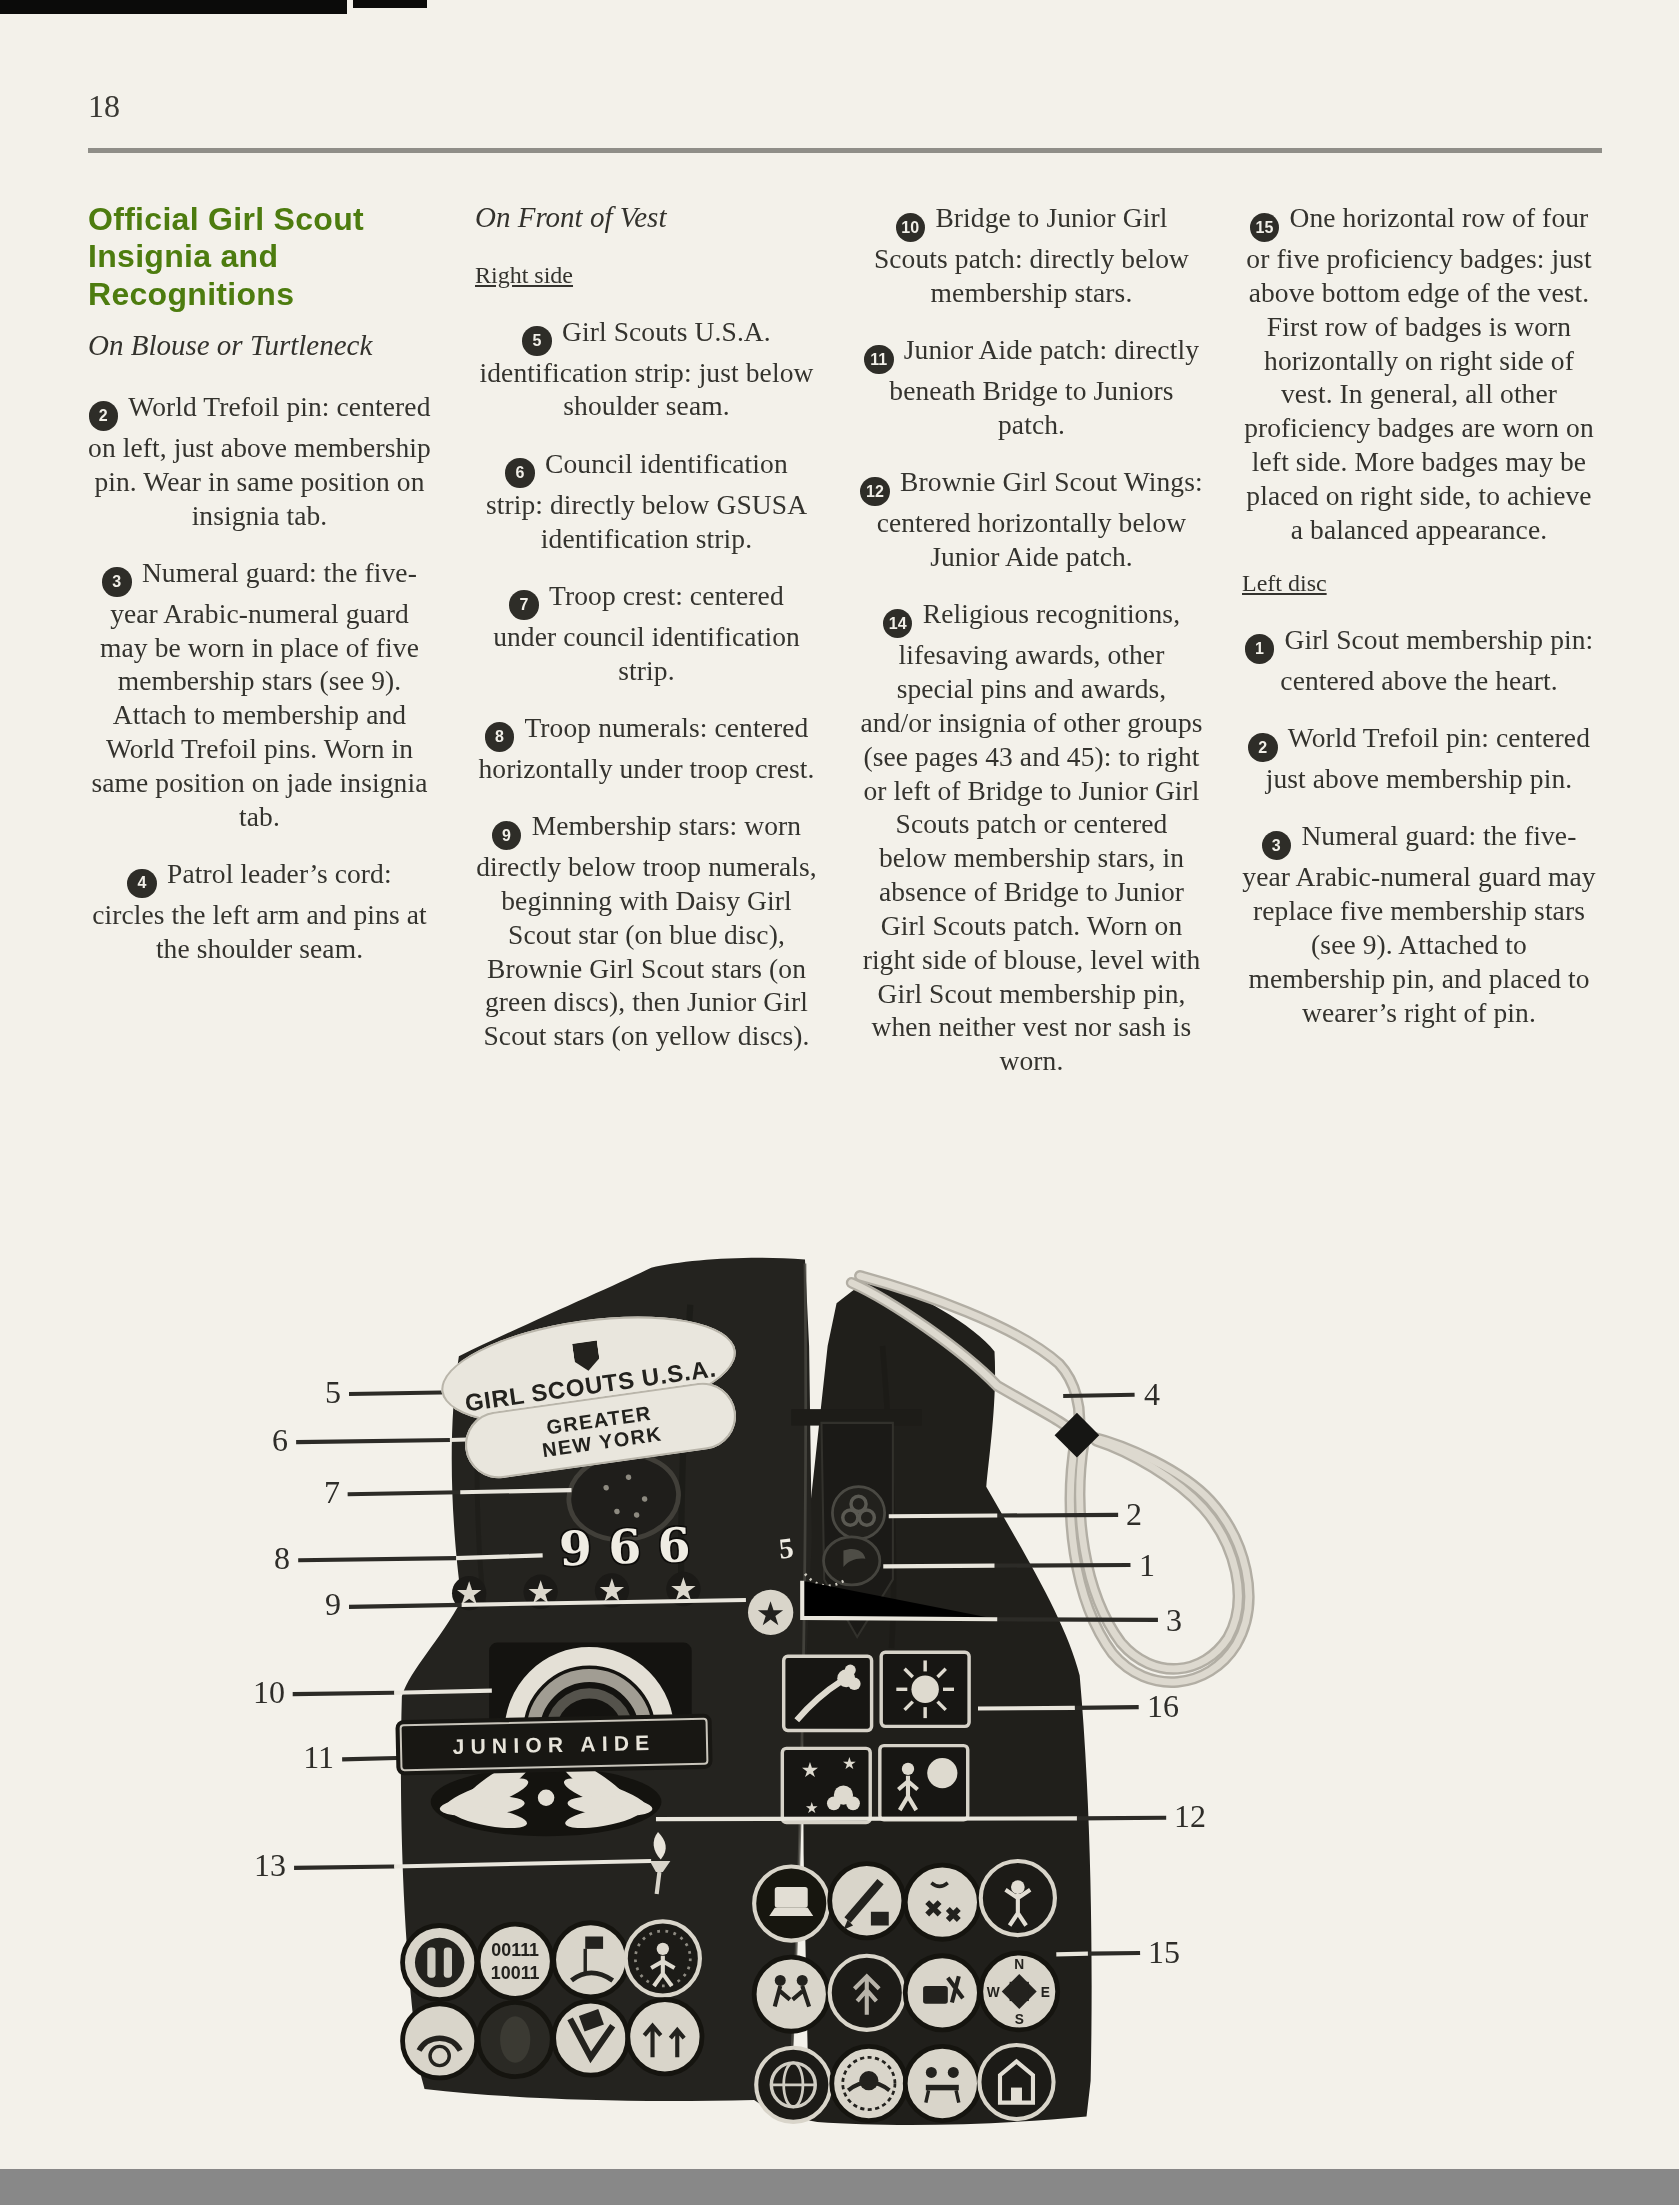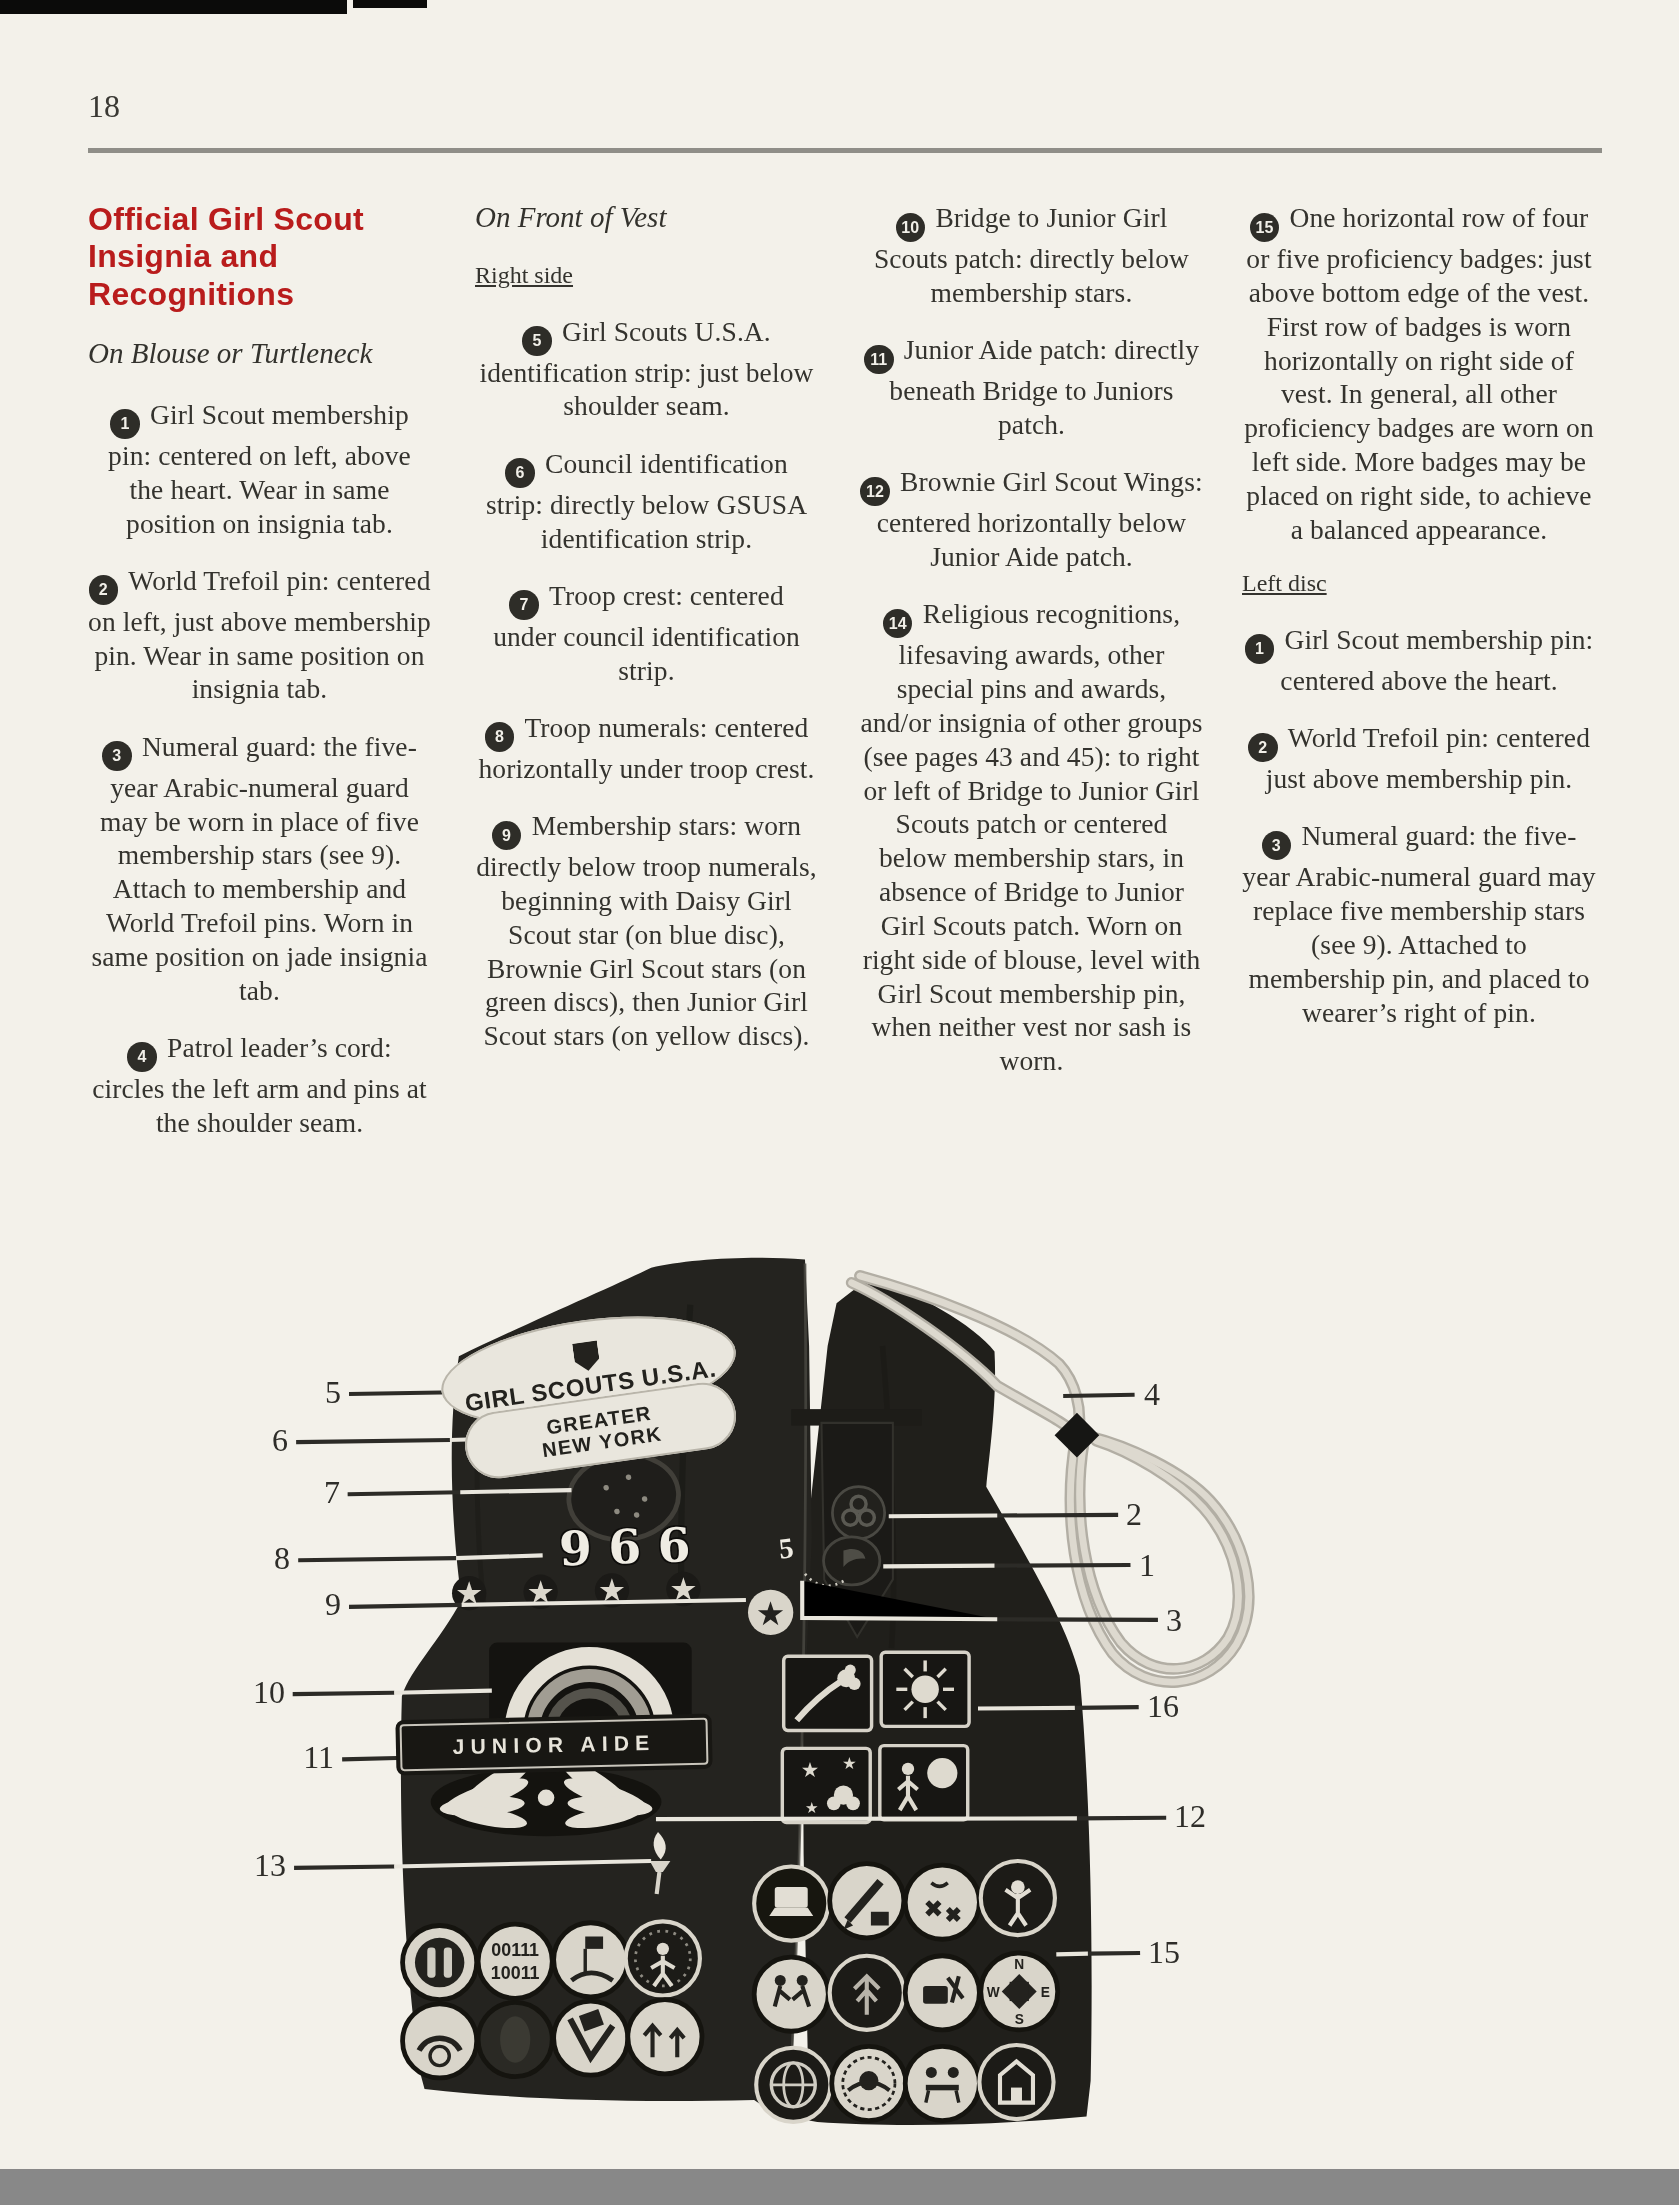--- a/index.html
+++ b/index.html
@@ -4,21 +4,21 @@
 <style>
   html,body{margin:0;padding:0;background:#888;}
   .page{position:relative;width:1680px;height:2169px;background:#f3f1ea;
         font-family:"Liberation Serif",serif;color:#34332e;overflow:hidden;}
   .scanbar{position:absolute;background:#0b0b0a;}
   .pageno{position:absolute;left:88px;top:88px;font-size:32px;color:#3a3934;}
   .rule{position:absolute;left:88px;top:148px;width:1514px;height:4.8px;background:#8f8e88;}
   .col{position:absolute;top:201px;width:343px;}
   .col1{left:88px;}.col2{left:475px;}.col3{left:860px;}.col4{left:1242px;width:354px;}
   .heading{font-family:"Liberation Sans",sans-serif;font-weight:bold;font-size:32px;
-           line-height:1.17;color:#b91c1c;margin:0 0 24px 0;letter-spacing:0.3px;}
+           line-height:1.17;color:#4d7c0f;margin:0 0 16px 0;letter-spacing:0.3px;}
   .subhead-italic{font-style:italic;font-size:29px;margin:0 0 27.5px 0;color:#33322d;font-family:Liberation Serif, serif;}
   .side-label{font-size:24px;margin:0 0 26px 0;text-decoration:underline;}
   .item{font-size:27.5px;line-height:1.23;margin:0 0 23.4px 0;letter-spacing:0.1px;text-align:center;}
   .numbadge{display:inline-flex;width:29.5px;height:29.5px;border-radius:50%;background:#2e2d28;
             color:#f1efe8;align-items:center;justify-content:center;
             font-family:"Liberation Sans",sans-serif;font-size:16px;font-weight:bold;
             vertical-align:-5.5px;margin-right:10.3px;flex:0 0 auto;}
   .co{position:absolute;font-size:32px;color:#2e2d29;width:65px;}
   .co.l{text-align:right;}
   .co.r{text-align:left;}
@@ -54,21 +54,20 @@
 
   <div class="scanbar" style="left:0;top:0;width:347px;height:13.7px;"></div>
   <div class="scanbar" style="left:353px;top:0;width:74px;height:8.2px;"></div>
 
   <div class="pageno">18</div>
   <div class="rule"></div>
 
   <div class="col col1">
     <h1 class="heading">Official Girl Scout Insignia and Recognitions</h1>
     <p class="subhead-italic">On Blouse or Turtleneck</p>
-    <p class="item"><span class="numbadge">1</span><span>Girl Scout membership pin: centered on left, above the heart. Wear in same position on insignia tab.</span></p>
     <p class="item"><span class="numbadge">2</span><span>World Trefoil pin: centered on left, just above membership pin. Wear in same position on insignia tab.</span></p>
     <p class="item"><span class="numbadge">3</span><span>Numeral guard: the five-year Arabic-numeral guard may be worn in place of five membership stars (see 9). Attach to membership and World Trefoil pins. Worn in same position on jade insignia tab.</span></p>
     <p class="item"><span class="numbadge">4</span><span>Patrol leader’s cord: circles the left arm and pins at the shoulder seam.</span></p>
   </div>
 
   <div class="col col2">
     <p class="subhead-italic">On Front of Vest</p>
     <p class="side-label">Right side</p>
     <p class="item"><span class="numbadge">5</span><span>Girl Scouts U.S.A. identification strip: just below shoulder seam.</span></p>
     <p class="item"><span class="numbadge">6</span><span>Council identification strip: directly below GSUSA identification strip.</span></p>

